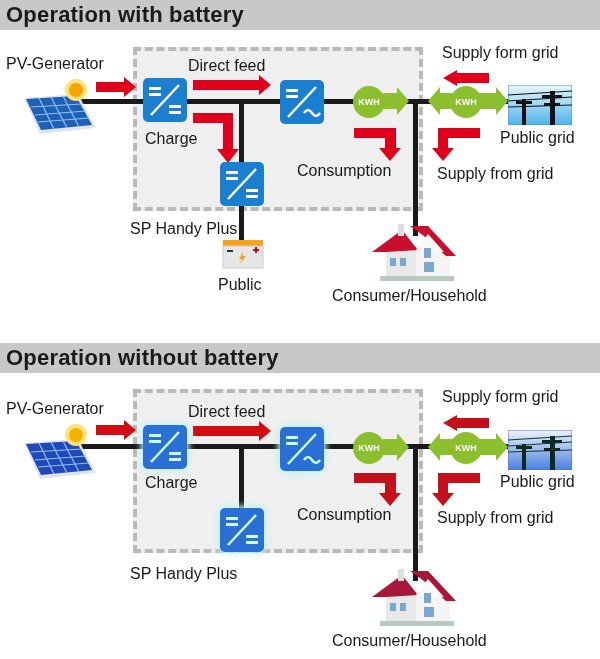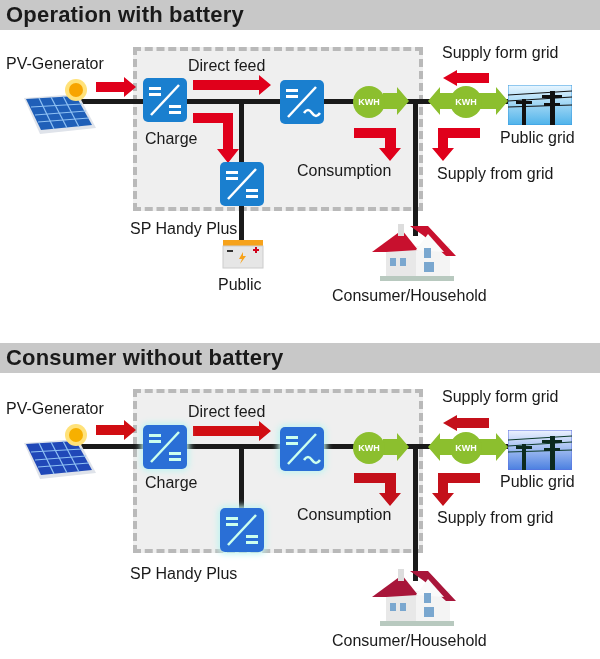--- a/index.html
+++ b/index.html
@@ -155,21 +155,21 @@
   <span class="lbl small" style="left:130px;top:220px;">SP Handy Plus</span>
   <span class="lbl" style="left:218px;top:276px;">Public</span>
   <span class="lbl" style="left:442px;top:44px;">Supply form grid</span>
   <span class="lbl" style="left:500px;top:129px;">Public grid</span>
   <span class="lbl" style="left:437px;top:165px;">Supply from grid</span>
   <span class="lbl" style="left:332px;top:287px;">Consumer/Household</span>
 </div>
 
 <div class="section sec2">
   <div class="header">
-    <span>Consumer without battery</span>
+    <span>Operation without battery</span>
   </div>
 
   <div class="box" style="top:46px;"></div>
 
   <div class="wire" style="left:80px;top:101px;width:460px;height:5px;"></div>
   <div class="wire" style="left:239px;top:103px;width:5px;height:62px;"></div>
   <div class="wire" style="left:413px;top:103px;width:5px;height:135px;"></div>
 
   <span class="lbl" style="left:6px;top:57px;">PV-Generator</span>
 

